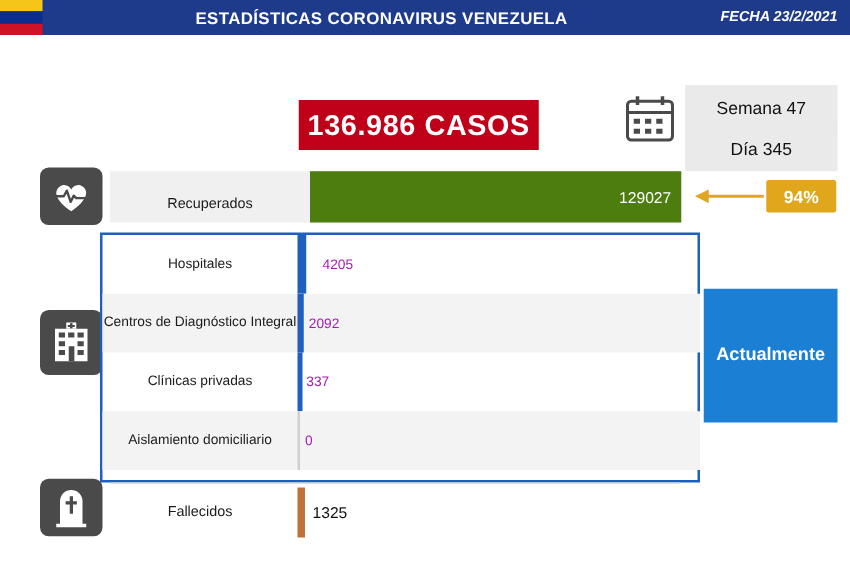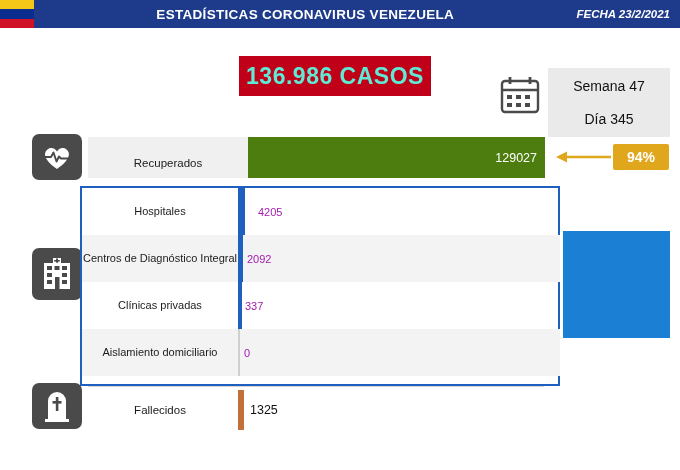--- a/index.html
+++ b/index.html
@@ -27,22 +27,22 @@
     flex:1;text-align:center;color:#ffffff;font-weight:bold;font-size:13.5px;
     letter-spacing:.3px;
   }
   .header-date{
     color:#ffffff;font-style:italic;font-weight:bold;font-size:11.5px;
     padding-right:10px;
   }
 
   
   .cases-banner{
-    position:absolute;left:239px;top:56px;width:192px;height:40px;
-    background:#c00018;color:#5eead4;font-weight:bold;font-size:23px;
+    position:absolute;left:239px;top:80px;width:192px;height:40px;
+    background:#c00018;color:#ffffff;font-weight:bold;font-size:23px;
     display:flex;align-items:center;justify-content:center;
     letter-spacing:.5px;
   }
 
   
   .cal-icon{
     position:absolute;left:497px;top:72px;width:46px;height:45px;
     display:flex;align-items:center;justify-content:center;
   }
   .week-box, .day-box{
@@ -223,20 +223,21 @@
 <div class="grp-label" style="top:282px;">Clínicas privadas</div>
 <div class="grp-bar" style="top:282px;width:4px;"></div>
 <div class="grp-val" style="left:245px;top:282px;">337</div>
 
 <div class="grp-row row-alt" style="top:329px;"></div>
 <div class="grp-label" style="top:329px;">Aislamiento domiciliario</div>
 <div class="grp-bar" style="top:329px;width:2px;background:#cfcfcf;"></div>
 <div class="grp-val" style="left:244px;top:329px;">0</div>
 
 <div class="active-panel">
+  <div class="active-top">Actualmente</div>
 </div>
 
 <div class="icon-box icon-grave">
   <svg width="28" height="32" viewBox="0 0 28 32">
     <path d="M5 31 V11 A9 9 0 0 1 23 11 V31 Z" fill="#ffffff"></path>
     <rect x="12.8" y="7" width="2.6" height="14" fill="#4a4a4a"></rect>
     <rect x="9.5" y="11" width="9" height="2.6" fill="#4a4a4a"></rect>
     <rect x="2" y="29" width="24" height="3" fill="#ffffff"></rect>
   </svg>
 </div>

